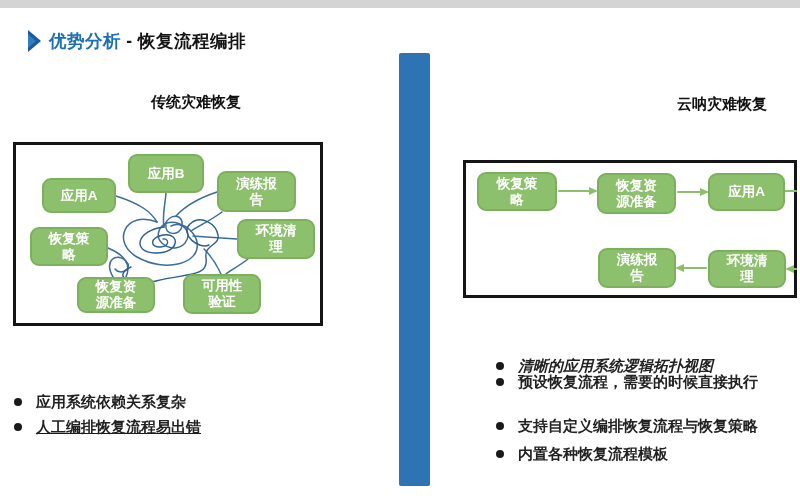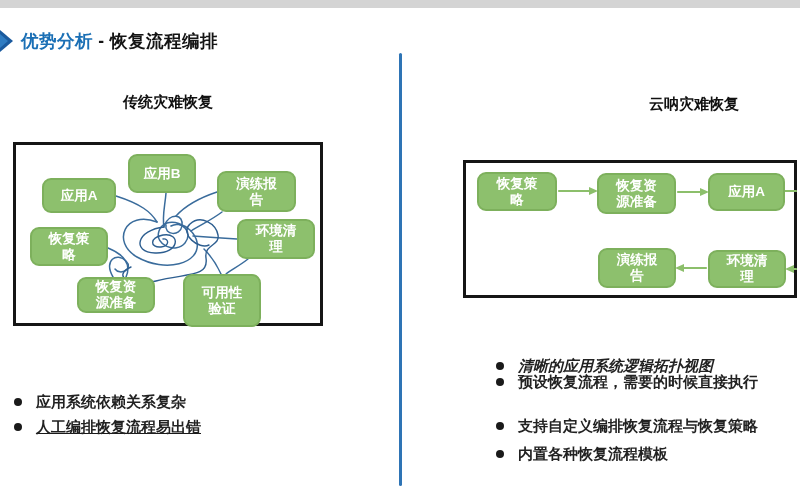--- a/index.html
+++ b/index.html
@@ -2,21 +2,21 @@
 <html><head>
 <meta charset="utf-8">
 <style>
   html,body{margin:0;padding:0;}
   body{
     width:800px;height:500px;position:relative;overflow:hidden;
     background:#ffffff;
     font-family:"Liberation Sans",sans-serif;
     color:#1a1a1a;
   }
-  .abs{position:absolute;}
+  .abs{position:absolute;padding-left:28px;}
   
   .top-bar{left:0;top:0;width:800px;height:8px;background:#d4d4d4;}
   
   .header{left:0;top:27px;width:420px;height:28px;display:flex;align-items:center;}
   .hdr-arrow{width:14px;height:24px;margin-right:7px;flex:0 0 auto;}
   .hdr-text{font-size:17.5px;font-weight:bold;letter-spacing:0.5px;white-space:nowrap;}
   .hdr-blue{color:#1a6fb5;}
   .hdr-dark{color:#141414;}
   
   .divider{left:399px;top:53px;width:3px;height:433px;background:#2e74b5;border-radius:2px;}
@@ -83,26 +83,26 @@
     <path d="M144,80 C112,68 98,100 124,115 C152,131 188,122 184,100 C180,82 152,72 146,89 C141,103 163,112 172,101 C181,90 168,78 158,84"></path>
     <path d="M151,84 C157,70 171,72 169,84 C167,95 151,93 153,83"></path>
   </g>
   <g fill="none" stroke="#2d5e90" stroke-width="1.4" stroke-linecap="round">
     <path d="M151,85 C124,88 118,110 142,111 C167,112 168,90 150,93 C136,96 137,106 148,105 C157,104 156,96 150,97"></path>
     <path d="M118,125 C98,134 118,146 143,139 C172,131 196,136 193,116 C191,102 207,104 205,93 C203,82 188,72 177,82 C166,92 186,108 196,103"></path>
   </g>
 </svg>
 
 <div class="gnode" style="left:42px;top:178px;width:74px;height:35px;">应用A</div>
-<div class="gnode" style="left:128px;top:154px;width:68px;height:39px;">应用B</div>
+<div class="gnode" style="left:128px;top:154px;width:76px;height:39px;">应用B</div>
 <div class="gnode" style="left:217px;top:171px;width:79px;height:41px;">演练报告</div>
 <div class="gnode" style="left:30px;top:227px;width:78px;height:39px;">恢复策略</div>
 <div class="gnode" style="left:237px;top:219px;width:78px;height:40px;">环境清理</div>
 <div class="gnode" style="left:77px;top:277px;width:78px;height:36px;">恢复资源准备</div>
-<div class="gnode" style="left:183px;top:274px;width:78px;height:53px;">可用性验证</div>
+<div class="gnode" style="left:183px;top:274px;width:78px;height:40px;">可用性验证</div>
 
 <div class="bullet-item" style="left:14px;top:368px;margin-top:24px;">
   <span class="bullet-dot"></span>
   <span class="bullet-text">应用系统依赖关系复杂</span>
 </div>
 <div class="bullet-item" style="left:14px;top:417px;text-decoration:underline;">
   <span class="bullet-dot"></span>
   <span class="bullet-text">人工编排恢复流程易出错</span>
 </div>
 

